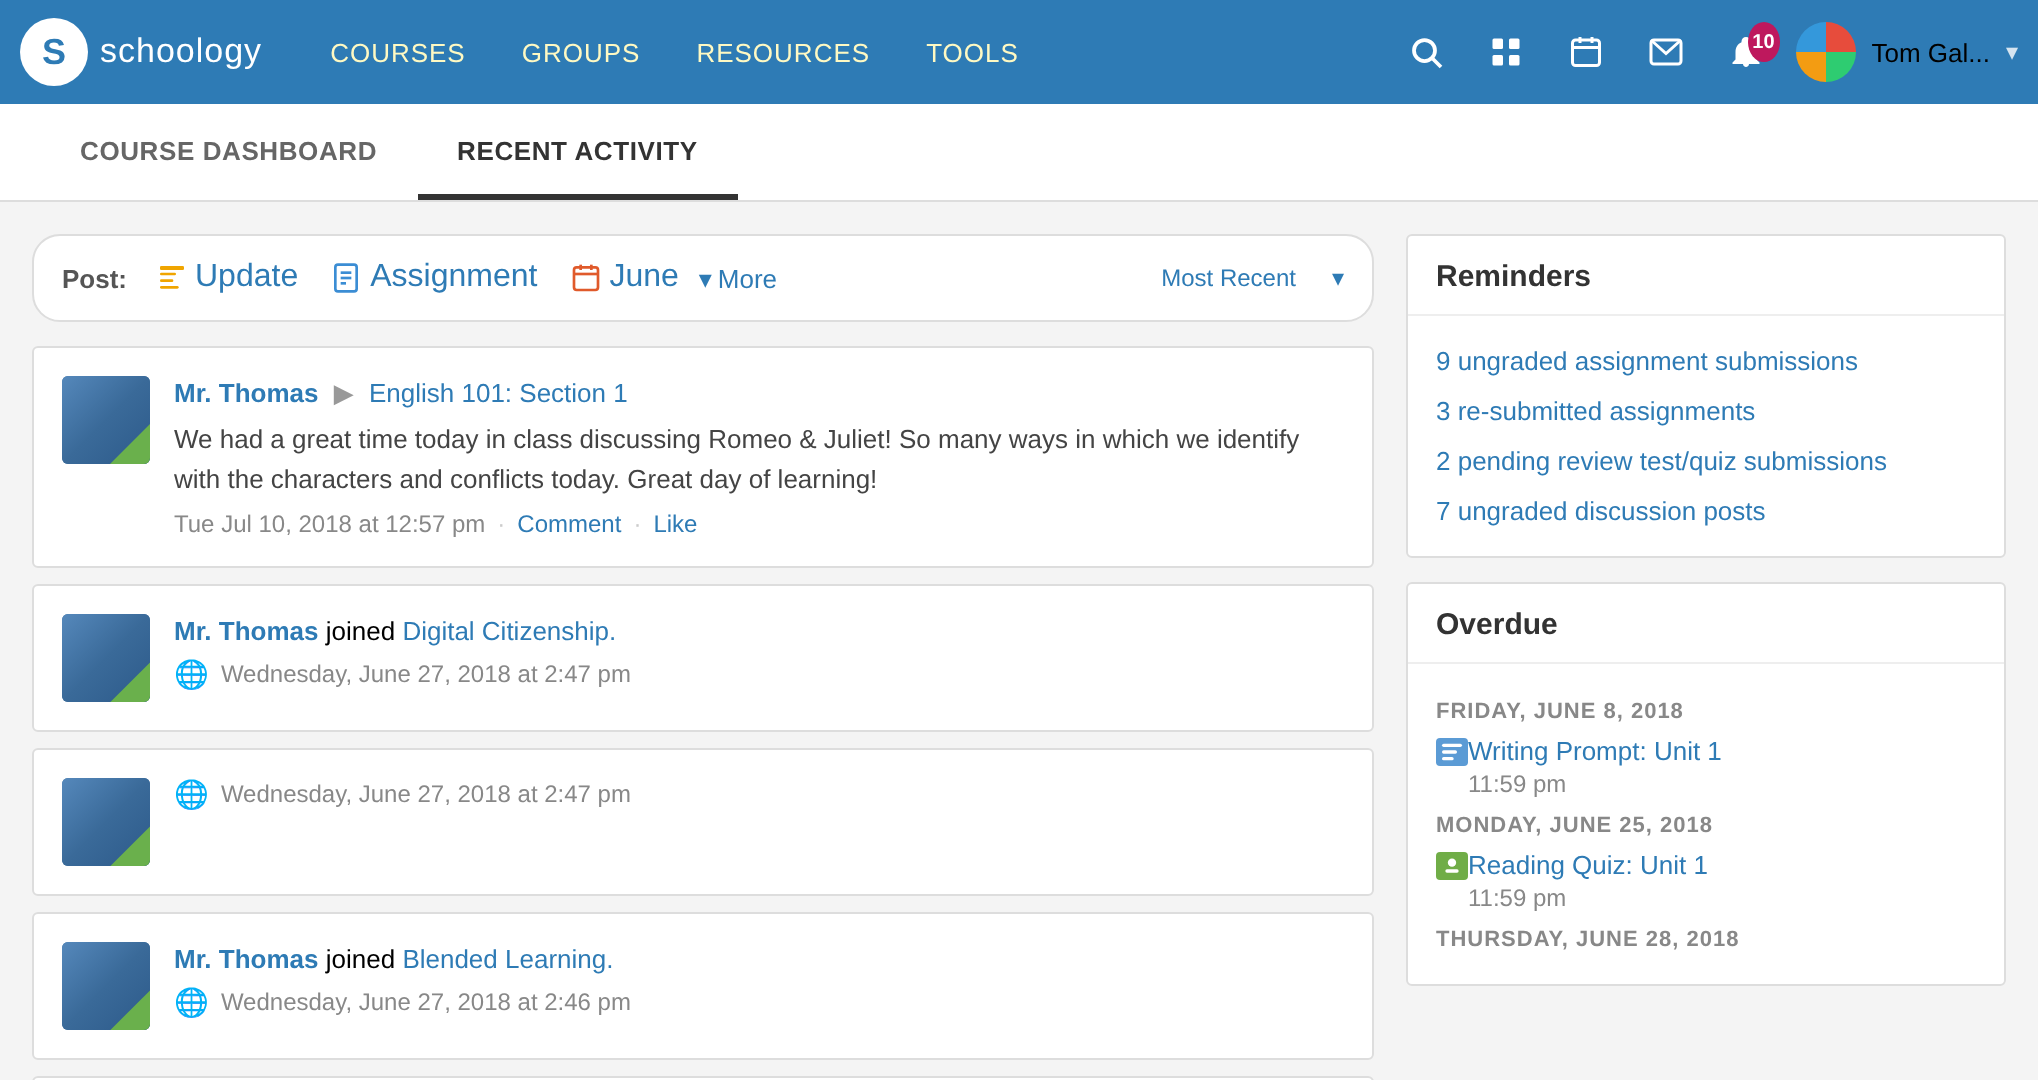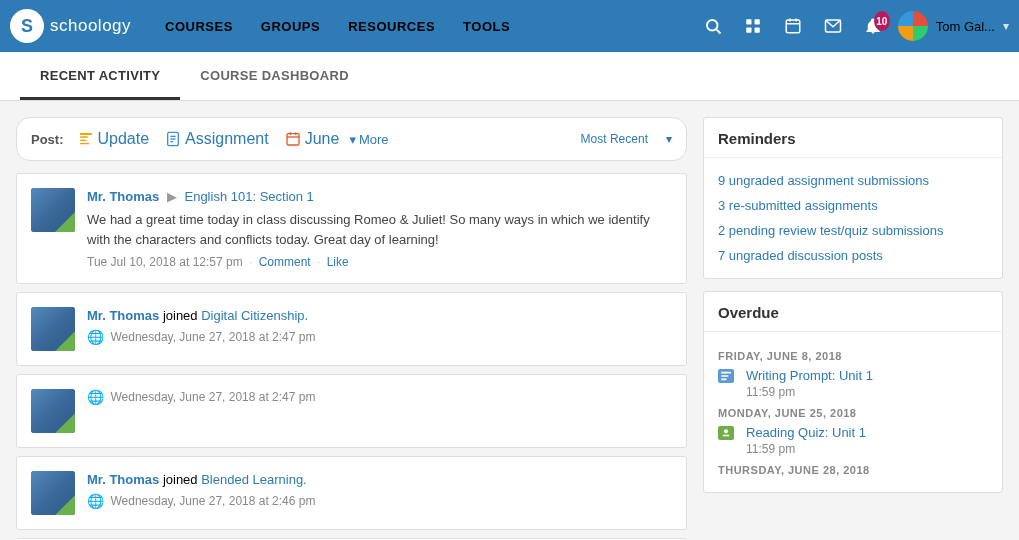--- a/index.html
+++ b/index.html
@@ -37,24 +37,24 @@
       font-weight: 400;
       letter-spacing: 0.5px;
     }
     .nav-links {
       display: flex;
       align-items: center;
       gap: 0;
       flex: 1;
     }
     .nav-link {
-      color: #000000;
+      color: #fef9c3;
       text-decoration: none;
       font-size: 13px;
-      font-weight: 700;
+      font-weight: 400;
       padding: 0 14px;
       letter-spacing: 0.5px;
       text-transform: uppercase;
       cursor: pointer;
     }
     .nav-icons {
       display: flex;
       align-items: center;
       gap: 10px;
       margin-left: auto;
@@ -276,21 +276,21 @@
       font-size: 11px;
       font-weight: 700;
       color: #888;
       letter-spacing: 0.5px;
       text-transform: uppercase;
       margin: 8px 0 6px;
     }
     .overdue-item {
       display: flex;
       align-items: flex-start;
-      gap: 12px;
+      gap: 0;
       margin-bottom: 8px;
     }
     .overdue-icon {
       width: 18px; height: 16px;
       flex-shrink: 0;
       margin-top: 1px;
     }
     .overdue-details {}
     .overdue-link {
       color: #2e7bb5;
@@ -374,22 +374,22 @@
     </button>
     <div class="user-area">
       <div class="user-avatar"></div>
       <span class="user-name">Tom Gal...</span>
       <span class="chevron">▾</span>
     </div>
   </div>
 </nav>
 
 <div class="tab-bar">
+  <div class="tab">COURSE DASHBOARD</div>
   <div class="tab active">RECENT ACTIVITY</div>
-  <div class="tab">COURSE DASHBOARD</div>
 </div>
 
 <div class="main-layout">
 
   <div class="left-col">
 
     <div class="post-bar">
       <div class="post-bar-left">
         <span class="post-label">Post:</span>
 

